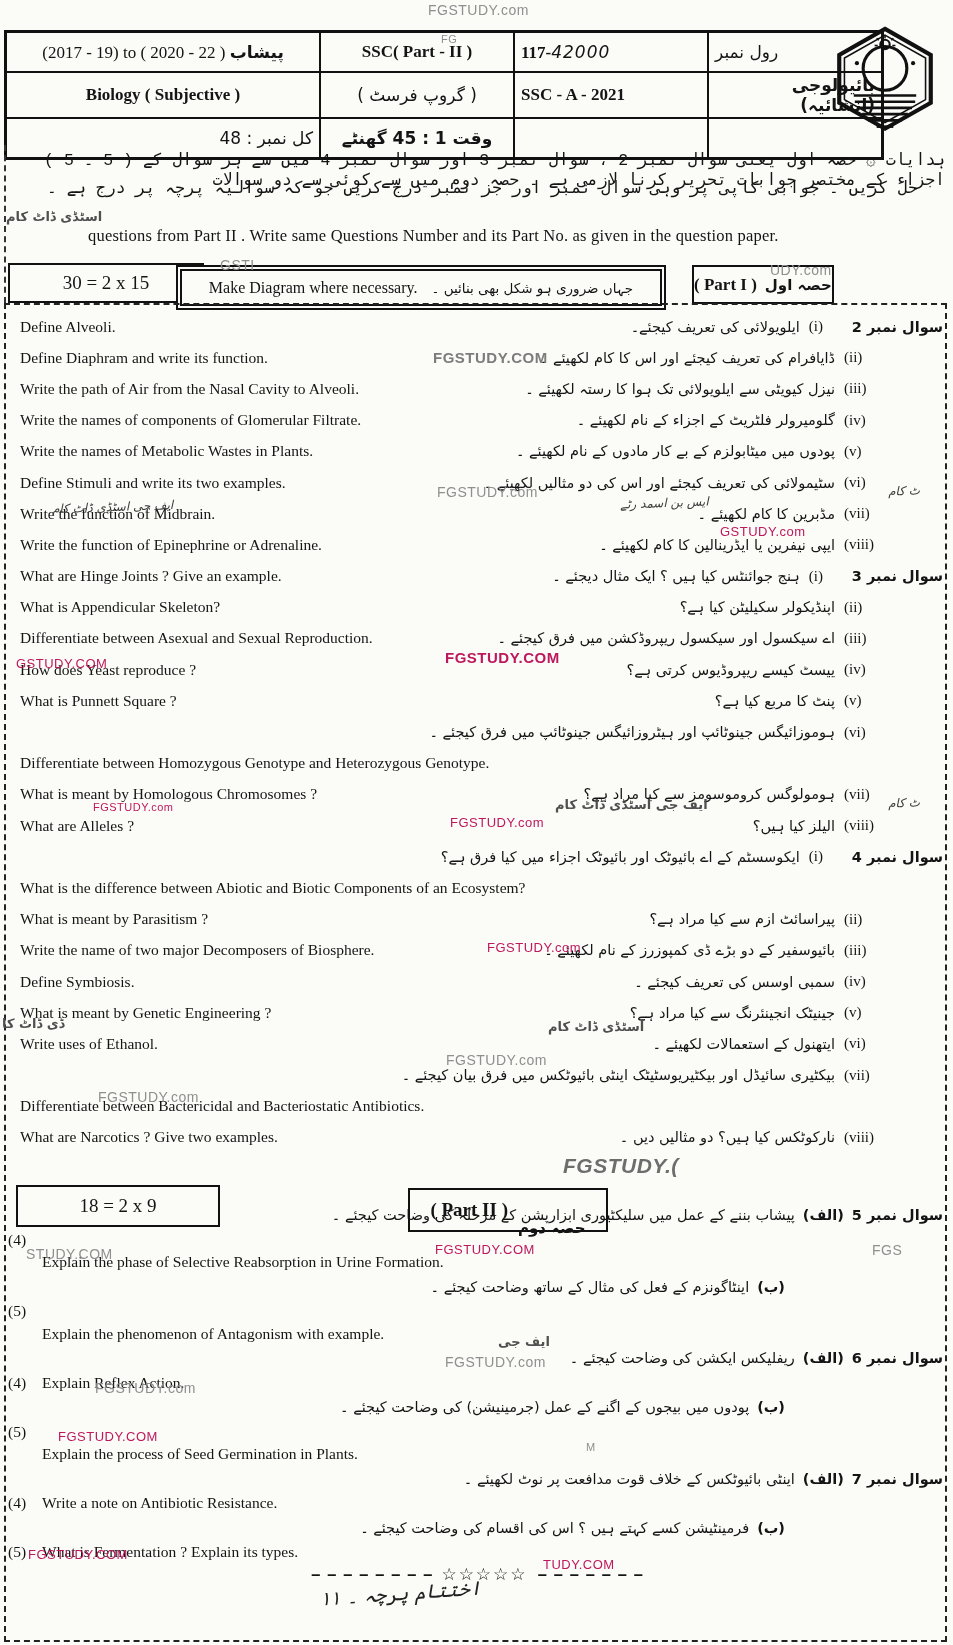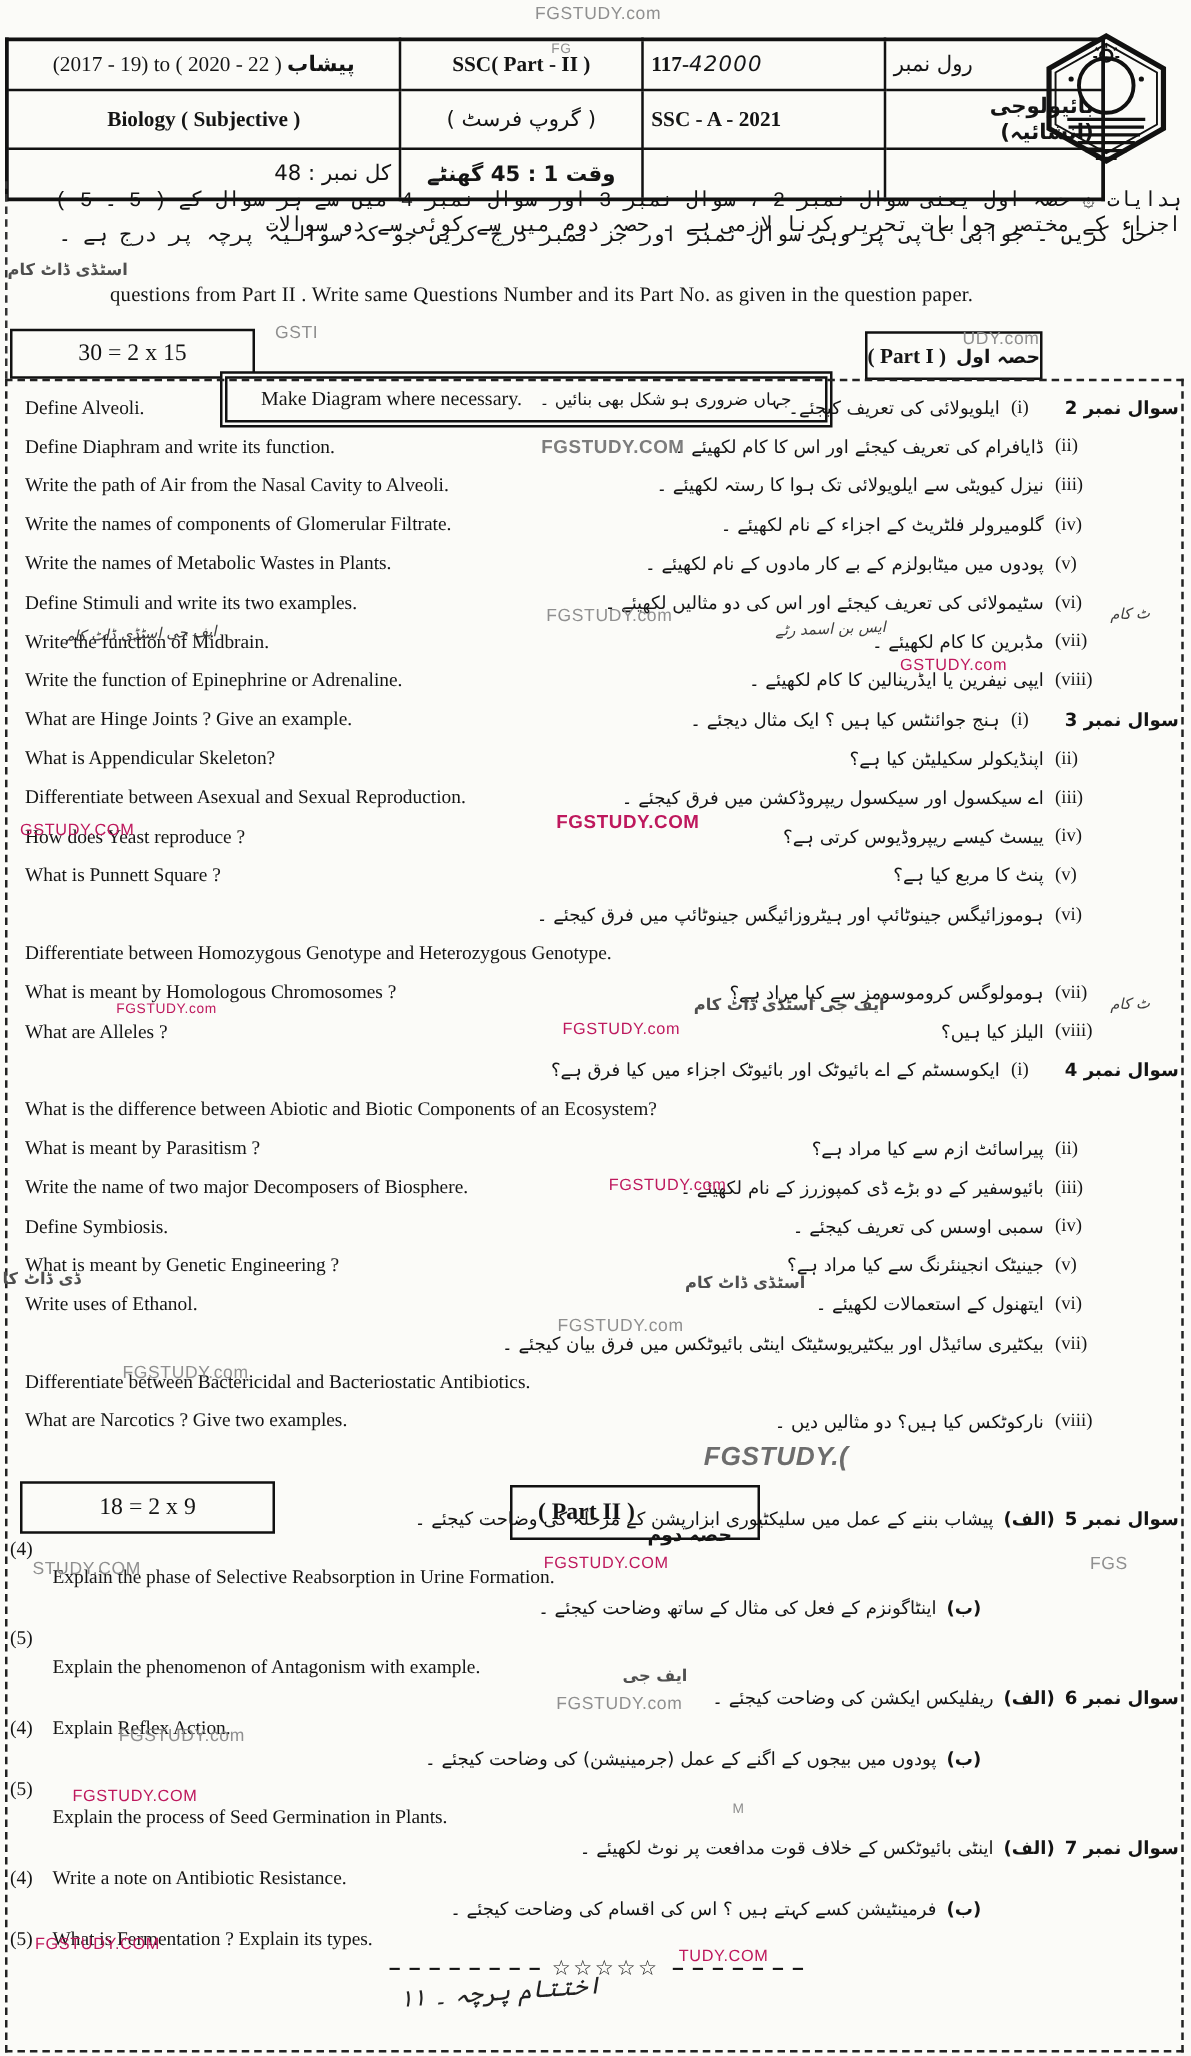--- a/index.html
+++ b/index.html
@@ -16,29 +16,29 @@
   .ur{direction:rtl;unicode-bidi:isolate;font-family:"DejaVu Sans",sans-serif;}
   .b{font-weight:bold;}
   .handnum{font-style:italic;font-family:"DejaVu Sans",sans-serif;letter-spacing:1px;}
   
   #logo{position:absolute;top:26px;left:833px;width:104px;height:116px;}
   
   .urline{position:absolute;left:20px;right:8px;text-align:right;font-size:16.5px;font-family:Liberation Mono, monospace;}
   .note{position:absolute;font-size:16.5px;letter-spacing:.2px;}
   
   .box{position:absolute;border:2px solid #111;display:flex;align-items:center;justify-content:center;background:#fbfbf8;}
-  .dbl{box-shadow:0 0 0 2px #fbfbf8,0 0 0 4px #111;margin-top:32px;}
+  .dbl{box-shadow:0 0 0 2px #fbfbf8,0 0 0 4px #111;}
   
   #frame{position:absolute;top:303px;left:4px;width:939px;height:1335px;border:2px dashed #222;}
   #leftdash{position:absolute;top:145px;left:4px;width:0;height:158px;border-left:2px dashed #333;}
   
   #p1rows{position:absolute;top:311px;left:8px;right:10px;}
   .qrow{display:flex;justify-content:space-between;align-items:center;height:31.2px;}
   .qen{font-size:15.5px;white-space:nowrap;padding-left:12px;}
-  .rcluster{display:flex;align-items:flex-end;gap:9px;flex-shrink:0;}
+  .rcluster{display:flex;align-items:center;gap:9px;flex-shrink:0;}
   .qur{font-size:14.5px;direction:rtl;unicode-bidi:isolate;font-family:"DejaVu Sans",sans-serif;white-space:nowrap;}
   .qnum{font-size:15px;min-width:34px;text-align:left;}
   .qlabel{font-size:14.5px;font-weight:bold;min-width:56px;direction:rtl;unicode-bidi:isolate;font-family:"DejaVu Sans",sans-serif;}
   
   #p2lines{position:absolute;top:1202px;left:8px;right:10px;}
   .p2line{display:flex;justify-content:space-between;align-items:center;min-height:22.5px;}
   .p2line.hasur{min-height:26.5px;}
   .lcluster{display:flex;align-items:center;}
   .marks{font-size:15.5px;min-width:34px;display:inline-block;}
   .p2en{font-size:15.5px;white-space:nowrap;}

